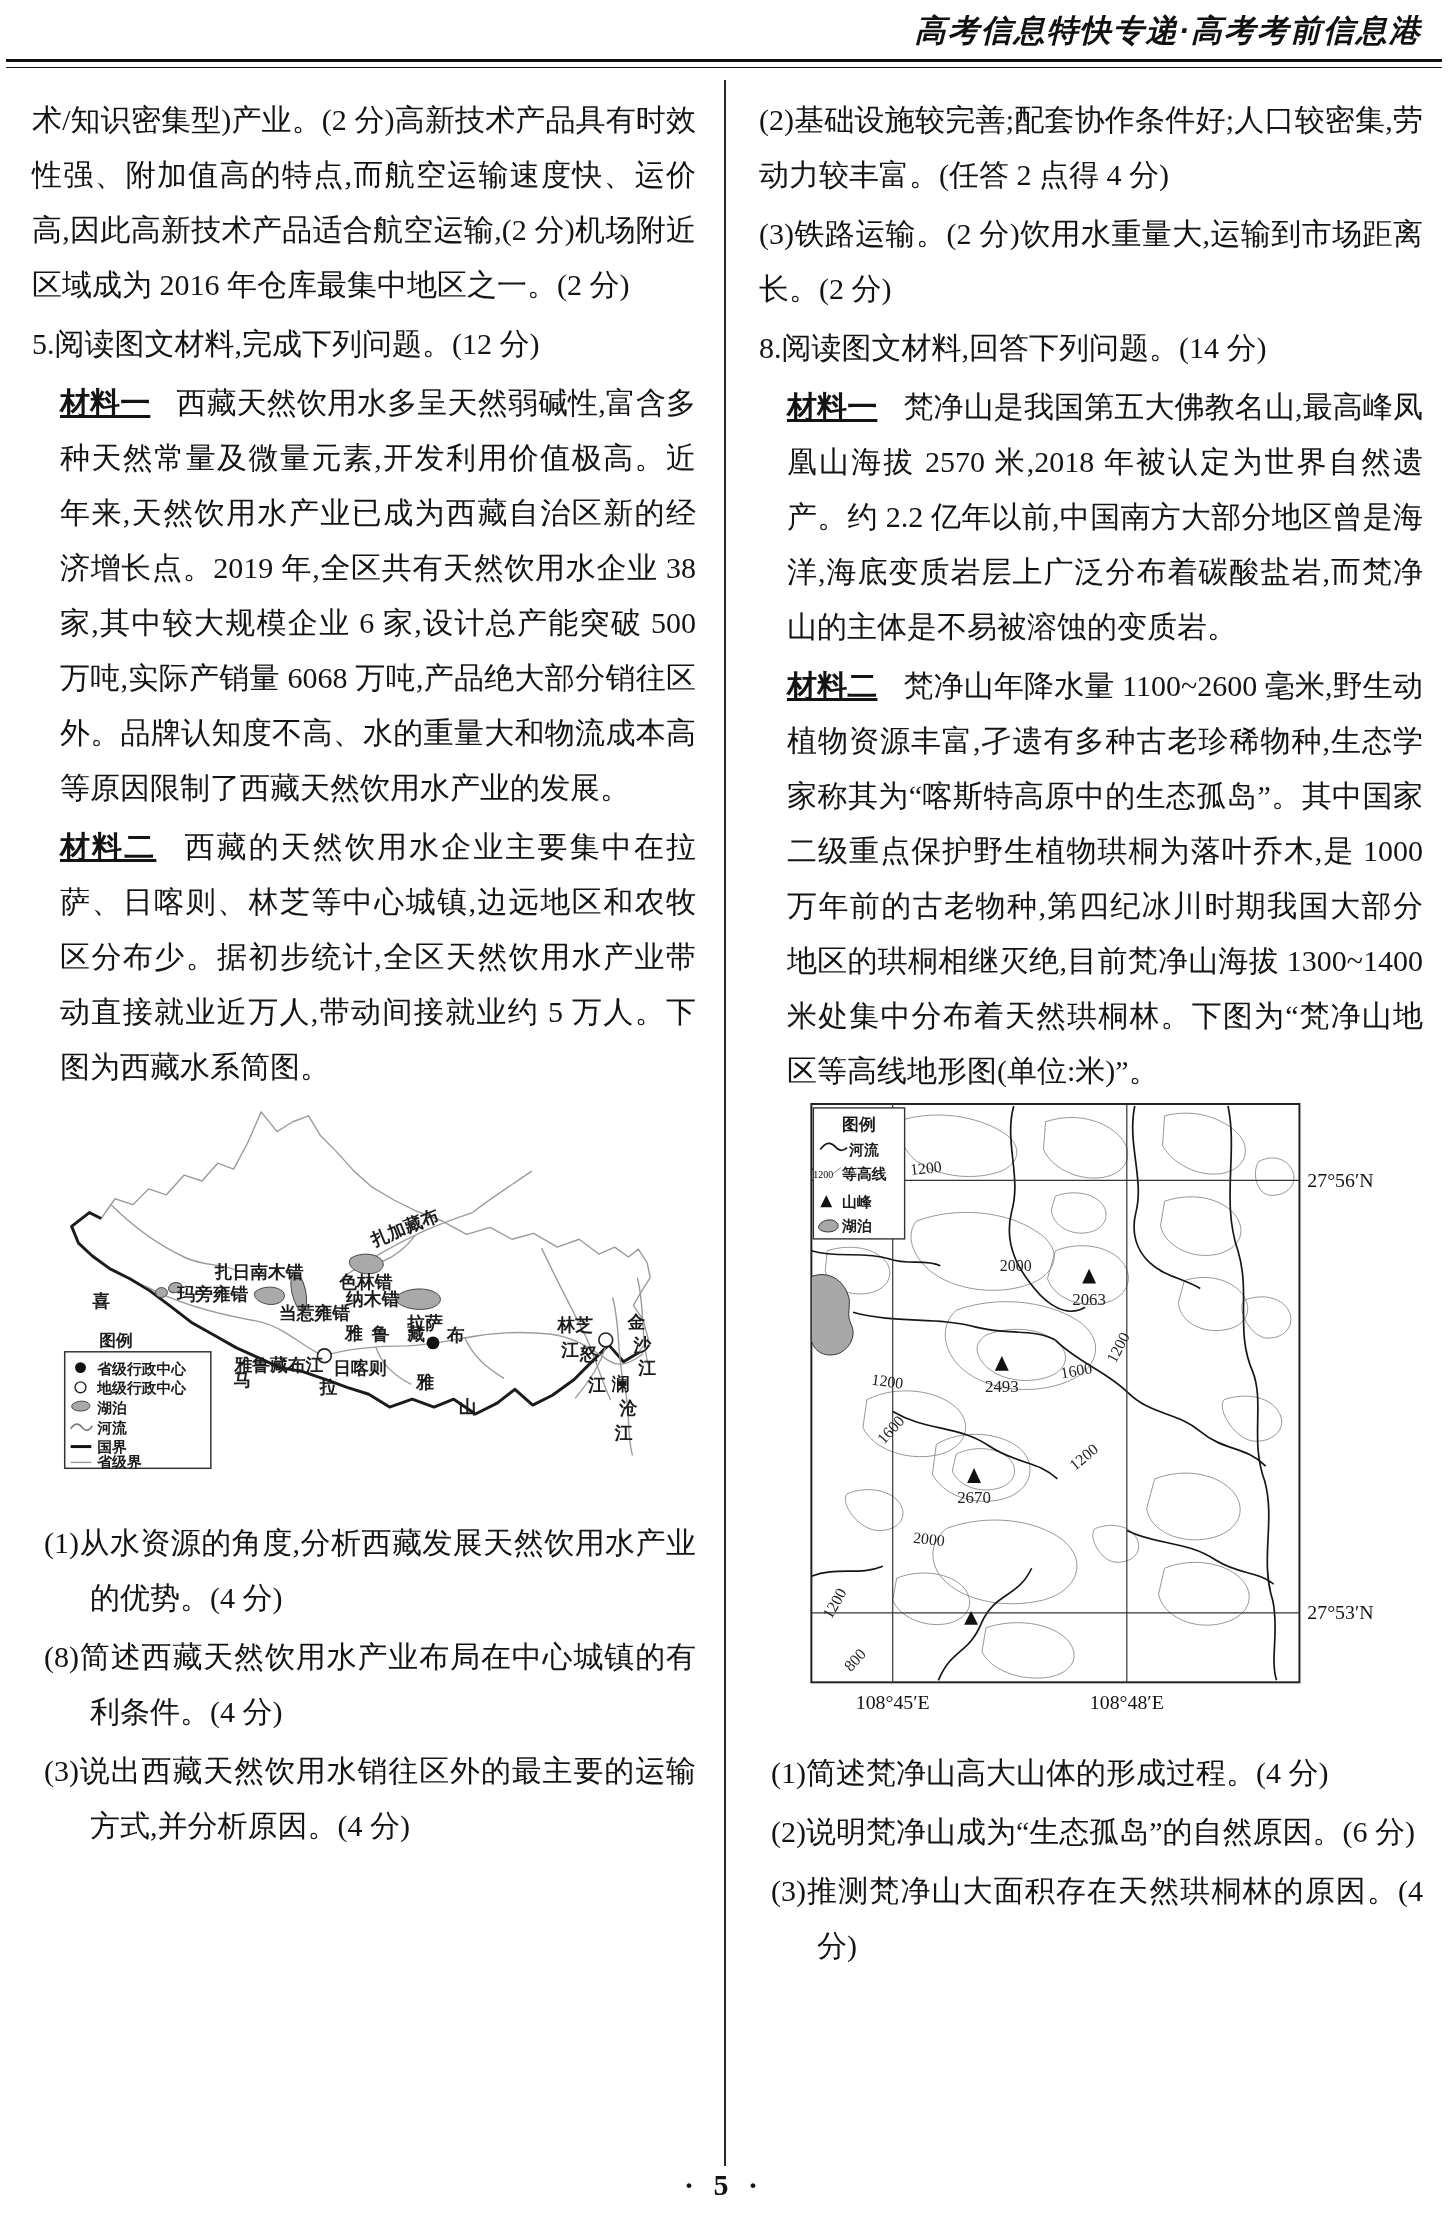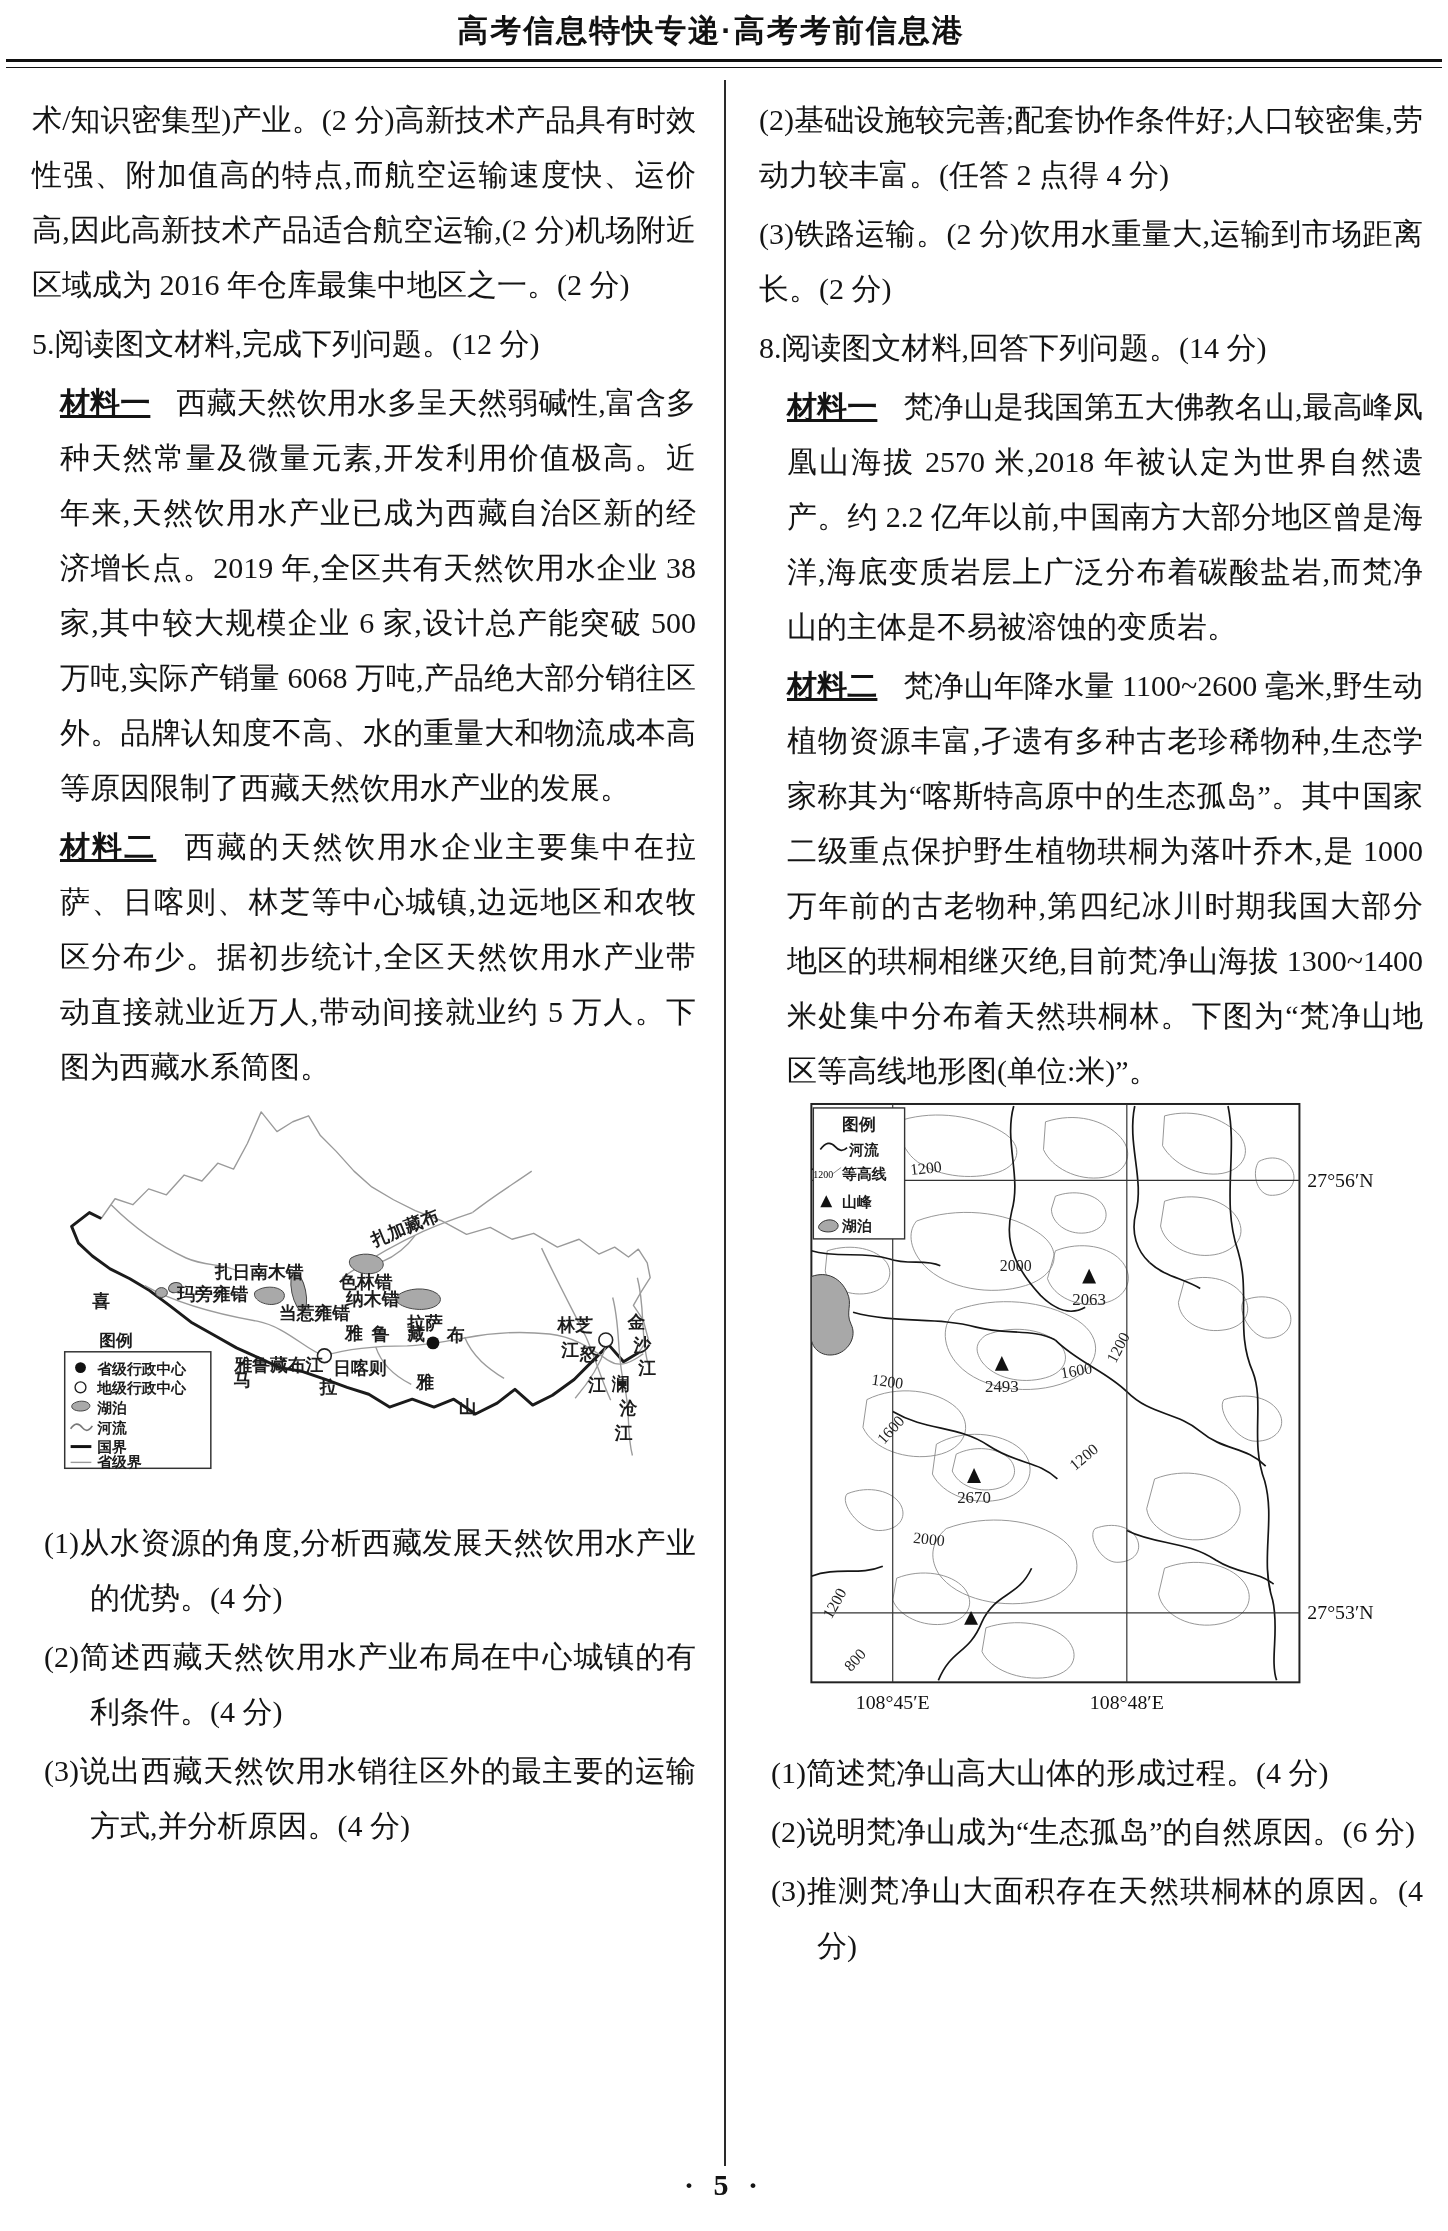--- a/index.html
+++ b/index.html
@@ -1,21 +1,21 @@
 <!DOCTYPE html>
 <html><head>
 <meta charset="utf-8">
 <style>
   html,body{margin:0;padding:0;}
   body{
     width:1448px;height:2231px;background:#ffffff;color:#141414;
     font-family:"Liberation Serif","DejaVu Serif",serif;
     position:relative;overflow:hidden;
   }
-  .header{position:absolute;top:10px;left:0;right:26px;text-align:center;}
+  .header{position:absolute;top:10px;left:0;right:26px;text-align:right;font-style:italic;}
   .header-title{
     font-family:"Liberation Sans","DejaVu Sans",sans-serif;
     font-weight:700;font-size:31px;letter-spacing:2px;color:#111;
   }
   .rule-thick{position:absolute;top:59px;left:6px;right:6px;height:3px;background:#111;}
   .rule-thin{position:absolute;top:67px;left:6px;right:6px;height:1px;background:#111;}
   .col-divider{position:absolute;left:724px;top:80px;width:2px;height:2086px;background:#2a2a2a;}
   .col{
     position:absolute;top:88px;width:672px;
     font-size:30px;line-height:55px;text-align:justify;text-justify:inter-ideograph;
@@ -141,21 +141,21 @@
         <text x="48" y="335" font-size="15" font-weight="600" fill="#1c1c1c">河流</text>
         <line x1="21" y1="349" x2="42" y2="349" stroke="#111" stroke-width="3"></line>
         <text x="48" y="355" font-size="15" font-weight="600" fill="#1c1c1c">国界</text>
         <line x1="21" y1="365" x2="42" y2="365" stroke="#9a9a9a" stroke-width="1.4"></line>
         <text x="48" y="370" font-size="15" font-weight="600" fill="#1c1c1c">省级界</text>
       </g>
     </svg>
   </div>
 
   <p class="ques"><span>(1)从水资源的角度,分析西藏发展天然饮用水产业的优势。(4 分)</span></p>
-  <p class="ques"><span>(2)简述西藏天然饮用水产业布局在中心城镇的有利条件。(4 分)</span></p>
+  <p class="ques"><span>(8)简述西藏天然饮用水产业布局在中心城镇的有利条件。(4 分)</span></p>
   <p class="ques"><span>(3)说出西藏天然饮用水销往区外的最主要的运输方式,并分析原因。(4 分)</span></p>
 
 </div>
 
 <div class="col col-right">
 
   <p><span>(2)基础设施较完善;配套协作条件好;人口较密集,劳动力较丰富。(任答 2 点得 4 分)</span></p>
   <p><span>(3)铁路运输。(2 分)饮用水重量大,运输到市场距离长。(2 分)</span></p>
 
   <p><span>8.阅读图文材料,回答下列问题。(14 分)</span></p>

